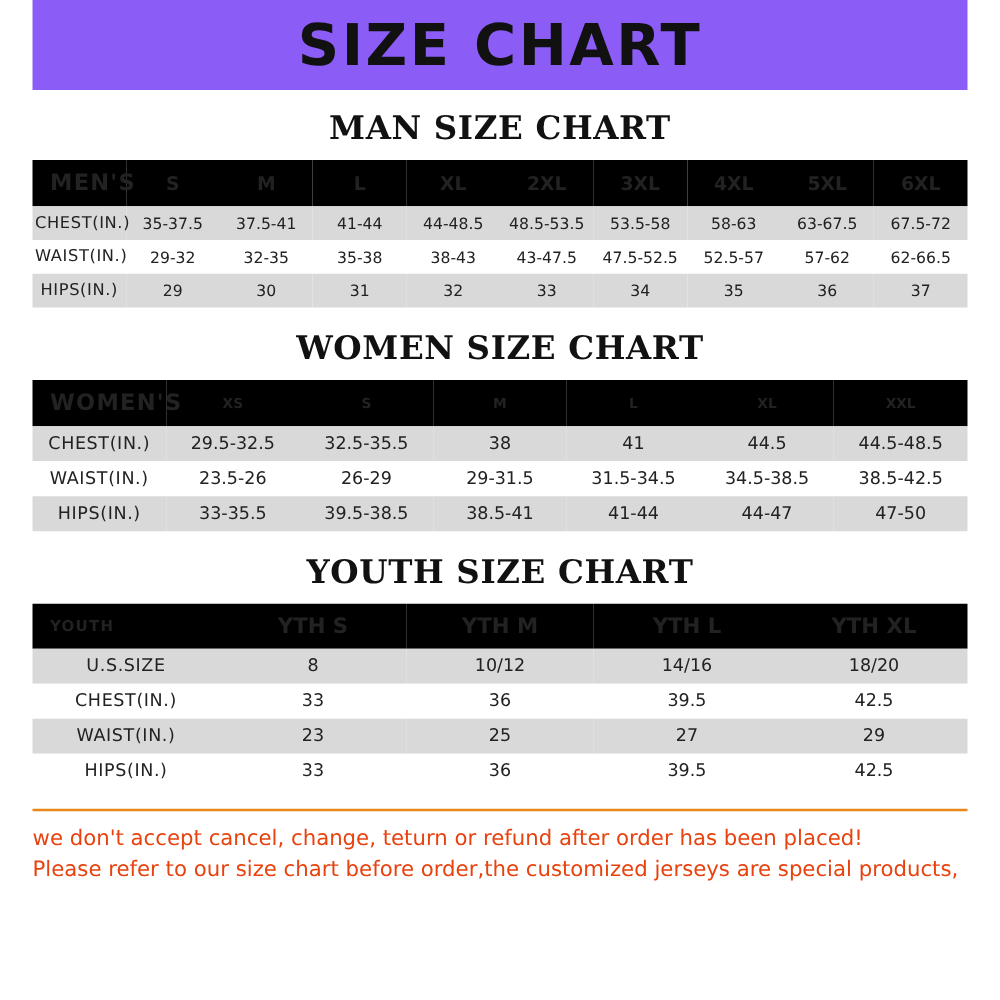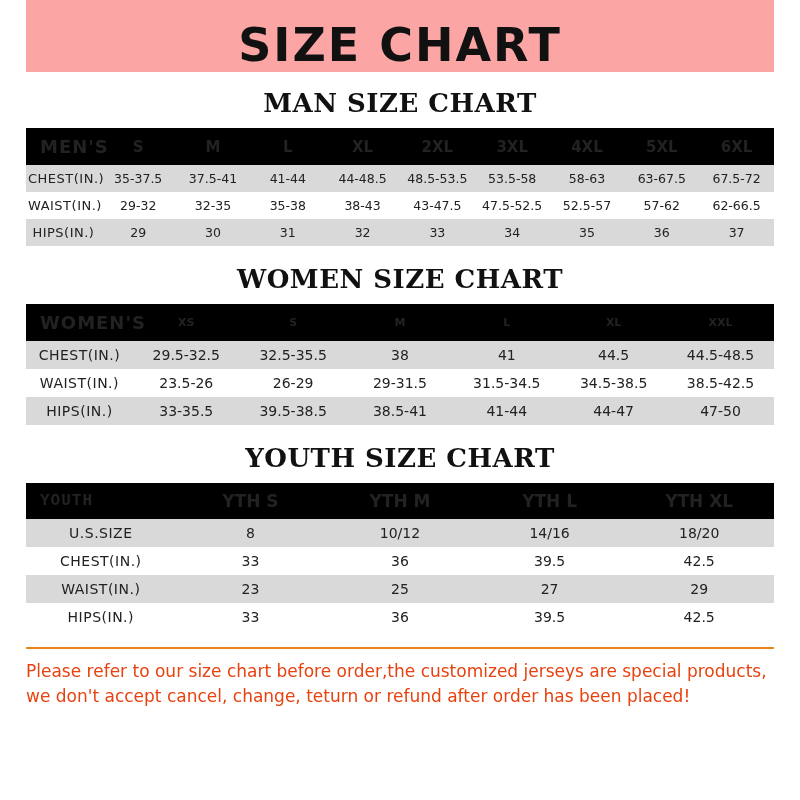--- a/index.html
+++ b/index.html
@@ -17,23 +17,23 @@
     position: relative;
     width: 800px;
     height: 800px;
     box-sizing: border-box;
     background: #fff;
   }
   
   .banner {
     position: relative;
     height: 72px;
-    background: #fca5a5;
+    background: #8b5cf6;
     display: flex;
-    align-items: flex-end;
+    align-items: center;
     justify-content: center;
   }
   .banner::before,
   .banner::after {
     content: "";
     position: absolute;
     top: 0;
     bottom: 0;
     width: 26px;
     background: #ffffff;
@@ -107,21 +107,21 @@
   table.men tbody td.rowhead { font-size: 13px; }
 
   
   table.women thead td { font-size: 11px; }
   table.women thead td.rowhead { font-size: 18px; }
   table.women tbody td { font-size: 14px; }
   table.women tbody td.rowhead { font-size: 14px; }
 
   
   table.youth thead td { font-size: 17px; }
-  table.youth thead td.rowhead { font-size: 16px; font-family: Liberation Mono, monospace; }
+  table.youth thead td.rowhead { font-size: 12px; }
   table.youth tbody td { font-size: 14px; }
   table.youth tbody td.rowhead { font-size: 14px; }
 
   
   .footer-note {
     margin-top: 16px;
     border-top: 2px solid #E8861A;
     padding-top: 10px;
     color: #E8420F;
     font-size: 17px;
@@ -278,18 +278,18 @@
           <td class="rowhead">HIPS(IN.)</td>
           <td>33</td>
           <td>36</td>
           <td>39.5</td>
           <td>42.5</td>
         </tr>
       </tbody>
     </table>
 
     <div class="footer-note">
+      <div>we don't accept cancel, change, teturn or refund after order has been placed!</div>
       <div>Please refer to our size chart before order,the customized jerseys are special products,</div>
-      <div>we don't accept cancel, change, teturn or refund after order has been placed!</div>
     </div>
 
   </div>
 </div>
 
 </body></html>

